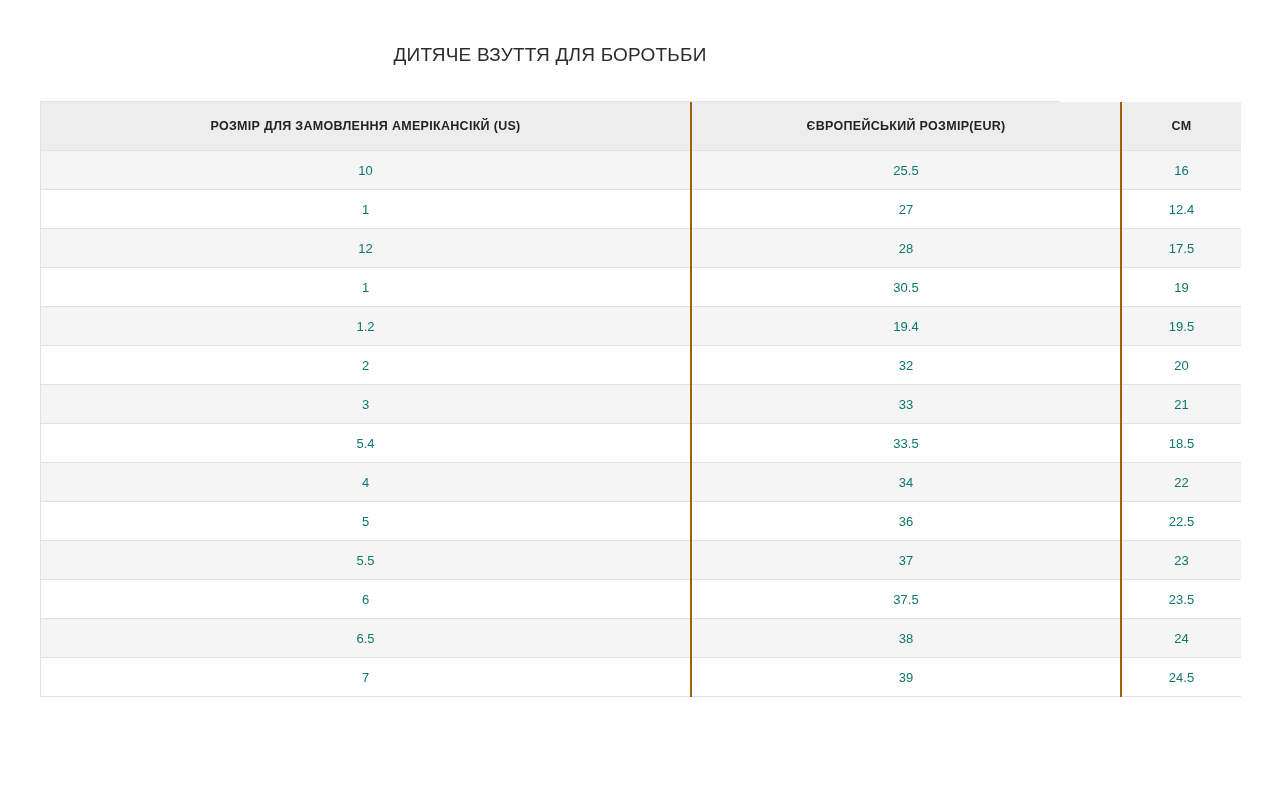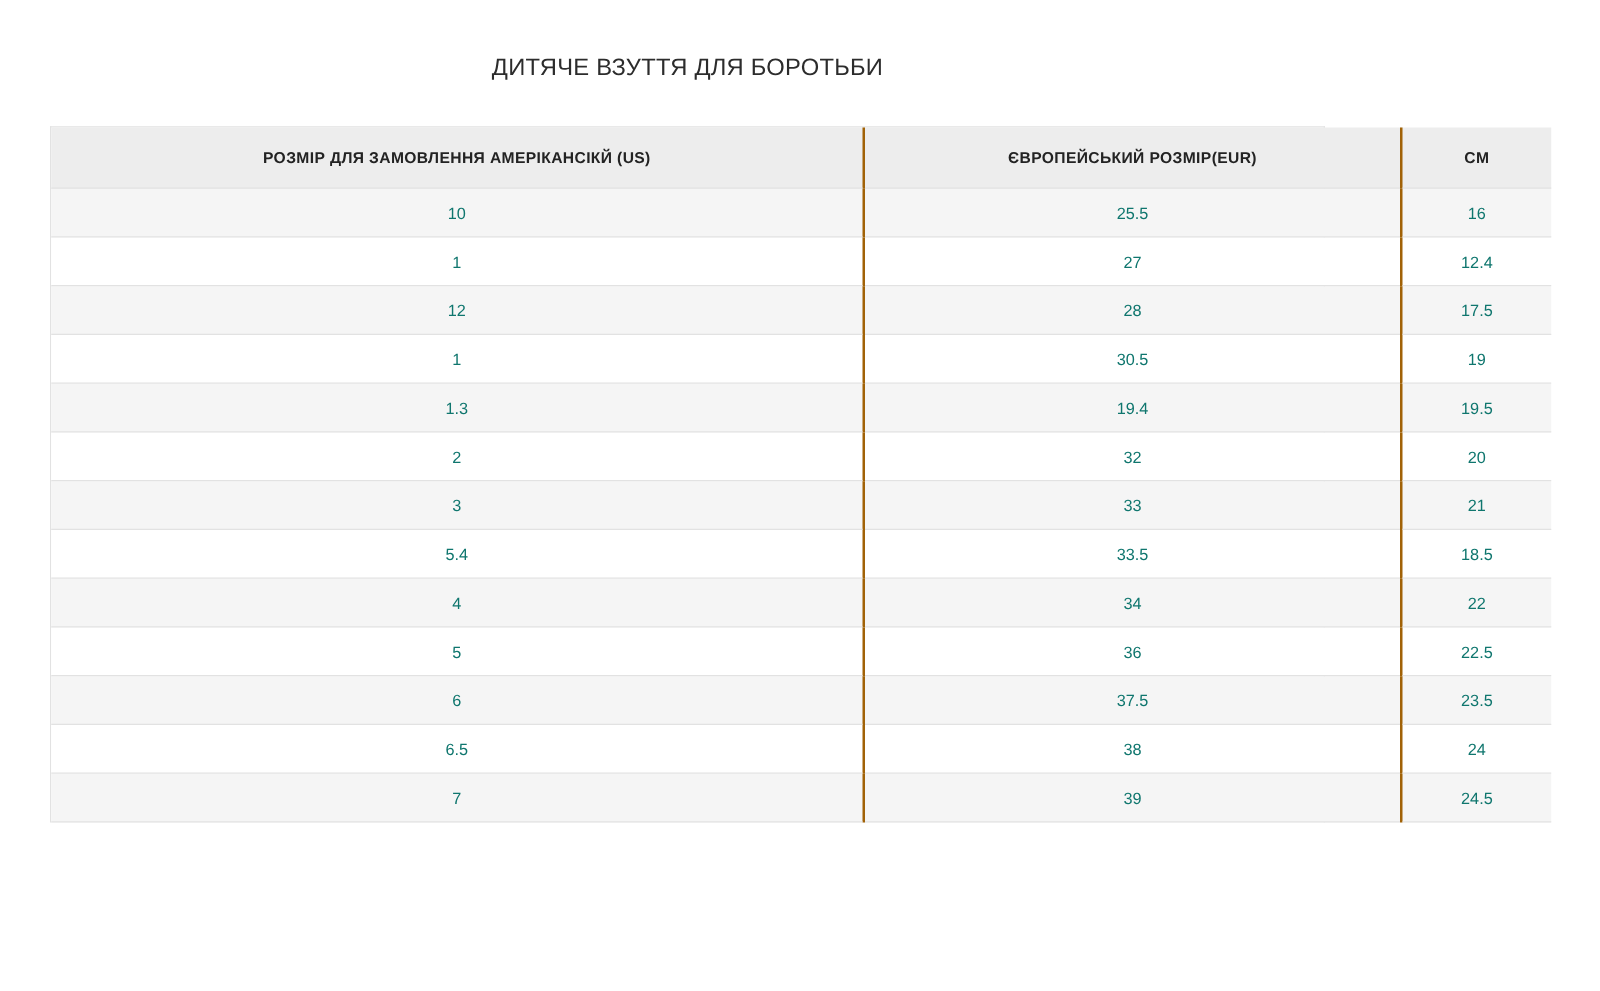--- a/index.html
+++ b/index.html
@@ -108,21 +108,21 @@
             <td>12</td>
             <td>28</td>
             <td>17.5</td>
           </tr>
           <tr>
             <td>1</td>
             <td>30.5</td>
             <td>19</td>
           </tr>
           <tr>
-            <td>1.3</td>
+            <td>1.2</td>
             <td>19.4</td>
             <td>19.5</td>
           </tr>
           <tr>
             <td>2</td>
             <td>32</td>
             <td>20</td>
           </tr>
           <tr>
             <td>3</td>
@@ -138,20 +138,25 @@
             <td>4</td>
             <td>34</td>
             <td>22</td>
           </tr>
           <tr>
             <td>5</td>
             <td>36</td>
             <td>22.5</td>
           </tr>
           <tr>
+            <td>5.5</td>
+            <td>37</td>
+            <td>23</td>
+          </tr>
+          <tr>
             <td>6</td>
             <td>37.5</td>
             <td>23.5</td>
           </tr>
           <tr>
             <td>6.5</td>
             <td>38</td>
             <td>24</td>
           </tr>
           <tr>

